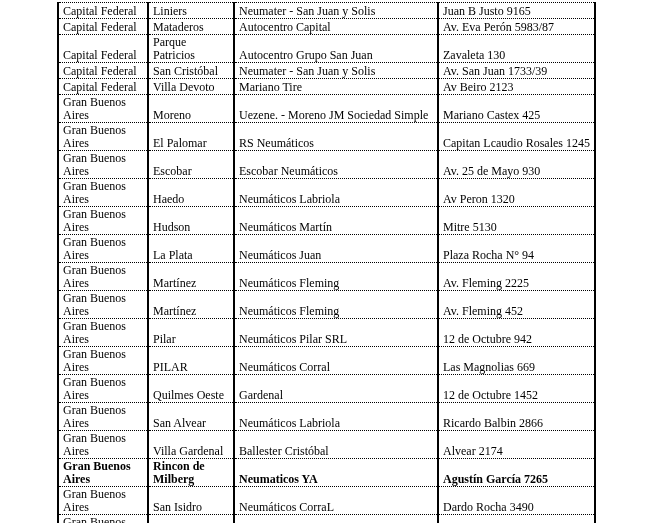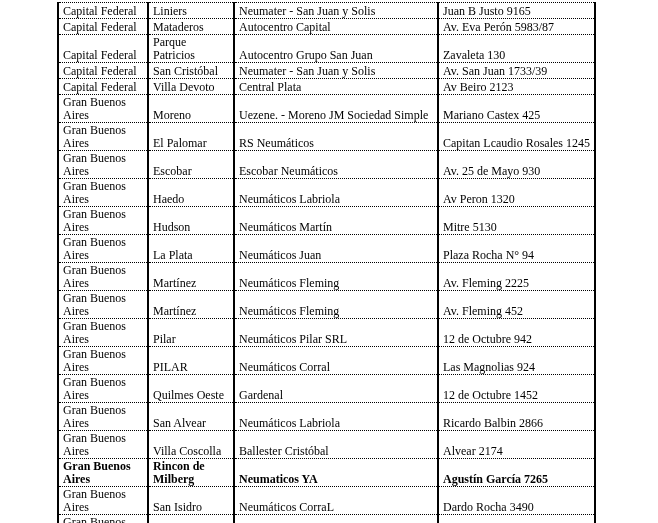--- a/index.html
+++ b/index.html
@@ -78,21 +78,21 @@
     </tr>
       <tr>
       <td>Capital Federal</td>
       <td>San Cristóbal</td>
       <td>Neumater - San Juan y Solis</td>
       <td>Av. San Juan 1733/39</td>
     </tr>
       <tr>
       <td>Capital Federal</td>
       <td>Villa Devoto</td>
-      <td>Central Plata</td>
+      <td>Mariano Tire</td>
       <td>Av Beiro 2123</td>
     </tr>
       <tr>
       <td>Gran Buenos Aires</td>
       <td>Moreno</td>
       <td>Uezene. - Moreno JM  Sociedad Simple</td>
       <td>Mariano Castex 425</td>
     </tr>
       <tr>
       <td>Gran Buenos Aires</td>
@@ -139,37 +139,37 @@
       <tr>
       <td>Gran Buenos Aires</td>
       <td>Pilar</td>
       <td>Neumáticos Pilar SRL</td>
       <td>12 de Octubre 942</td>
     </tr>
       <tr>
       <td>Gran Buenos Aires</td>
       <td>PILAR</td>
       <td>Neumáticos Corral</td>
-      <td>Las Magnolias 924</td>
+      <td>Las Magnolias 669</td>
     </tr>
       <tr>
       <td>Gran Buenos Aires</td>
       <td>Quilmes Oeste</td>
       <td>Gardenal</td>
       <td>12 de Octubre 1452</td>
     </tr>
       <tr>
       <td>Gran Buenos Aires</td>
       <td>San Alvear</td>
       <td>Neumáticos Labriola</td>
       <td>Ricardo Balbin 2866</td>
     </tr>
       <tr>
       <td>Gran Buenos Aires</td>
-      <td>Villa Coscolla</td>
+      <td>Villa Gardenal</td>
       <td>Ballester Cristóbal</td>
       <td>Alvear 2174</td>
     </tr>
       <tr class="bold">
       <td>Gran Buenos Aires</td>
       <td>Rincon de Milberg</td>
       <td>Neumaticos YA</td>
       <td>Agustín García 7265</td>
     </tr>
       <tr>

